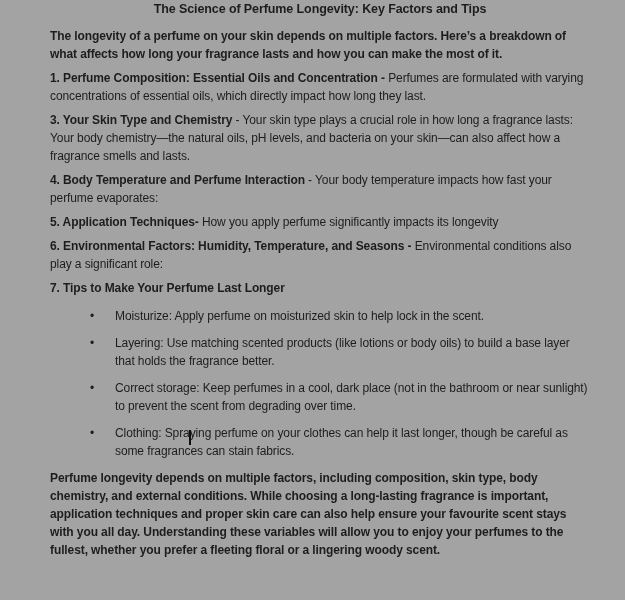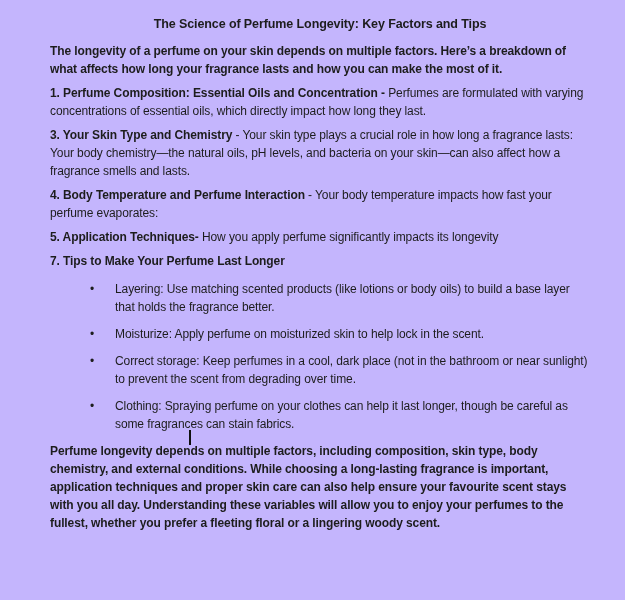--- a/index.html
+++ b/index.html
@@ -10,27 +10,27 @@
     body {
       width: 625px;
       height: 600px;
       overflow: hidden;
     }
     .doc {
       position: relative;
       box-sizing: border-box;
       width: 625px;
       height: 600px;
-      padding: 15px 35px 0 50px;
+      padding: 0 35px 0 50px;
       font-family: "Liberation Sans", sans-serif;
       font-size: 12px;
       line-height: 18px;
       letter-spacing: -0.1px;
       color: #1d1d1d;
-      background: #c4b5fd;
+      background: #a3a3a3;
     }
     .title {
       font-weight: 700;
       text-align: center;
       margin: 0 0 9px 0;
       font-size: 12.5px;
     }
     p.para {
       margin: 0 0 6px 0;
     }
@@ -77,26 +77,27 @@
 
   <p class="para"><span class="section-heading">1. Perfume Composition: Essential Oils and Concentration -</span> <span>Perfumes are formulated with varying concentrations of essential oils, which directly impact how long they last.</span></p>
 
 
   <p class="para"><span class="section-heading">3. Your Skin Type and Chemistry</span> <span>- Your skin type plays a crucial role in how long a fragrance lasts: Your body chemistry—the natural oils, pH levels, and bacteria on your skin—can also affect how a fragrance smells and lasts.</span></p>
 
   <p class="para"><span class="section-heading">4. Body Temperature and Perfume Interaction</span> <span>- Your body temperature impacts how fast your perfume evaporates:</span></p>
 
   <p class="para"><span class="section-heading">5. Application Techniques-</span> <span>How you apply perfume significantly impacts its longevity</span></p>
 
+  <p class="para"><span class="section-heading">6. Environmental Factors: Humidity, Temperature, and Seasons -</span> <span>Environmental conditions also play a significant role:</span></p>
 
   <p class="para"><span class="section-heading">7. Tips to Make Your Perfume Last Longer</span><span></span></p>
 
   <ul class="tips">
+    <li class="tip">Moisturize: Apply perfume on moisturized skin to help lock in the scent.</li>
     <li class="tip">Layering: Use matching scented products (like lotions or body oils) to build a base layer that holds the fragrance better.</li>
-    <li class="tip">Moisturize: Apply perfume on moisturized skin to help lock in the scent.</li>
     <li class="tip">Correct storage: Keep perfumes in a cool, dark place (not in the bathroom or near sunlight) to prevent the scent from degrading over time.</li>
     <li class="tip">Clothing: Spraying perfume on your clothes can help it last longer, though be careful as some fragrances can stain fabrics.</li>
   </ul>
 
   <p class="para bold">Perfume longevity depends on multiple factors, including composition, skin type, body chemistry, and external conditions. While choosing a long-lasting fragrance is important, application techniques and proper skin care can also help ensure your favourite scent stays with you all day. Understanding these variables will allow you to enjoy your perfumes to the fullest, whether you prefer a fleeting floral or a lingering woody scent.</p>
 
   <div class="caret"></div>
 
 </div>
 

